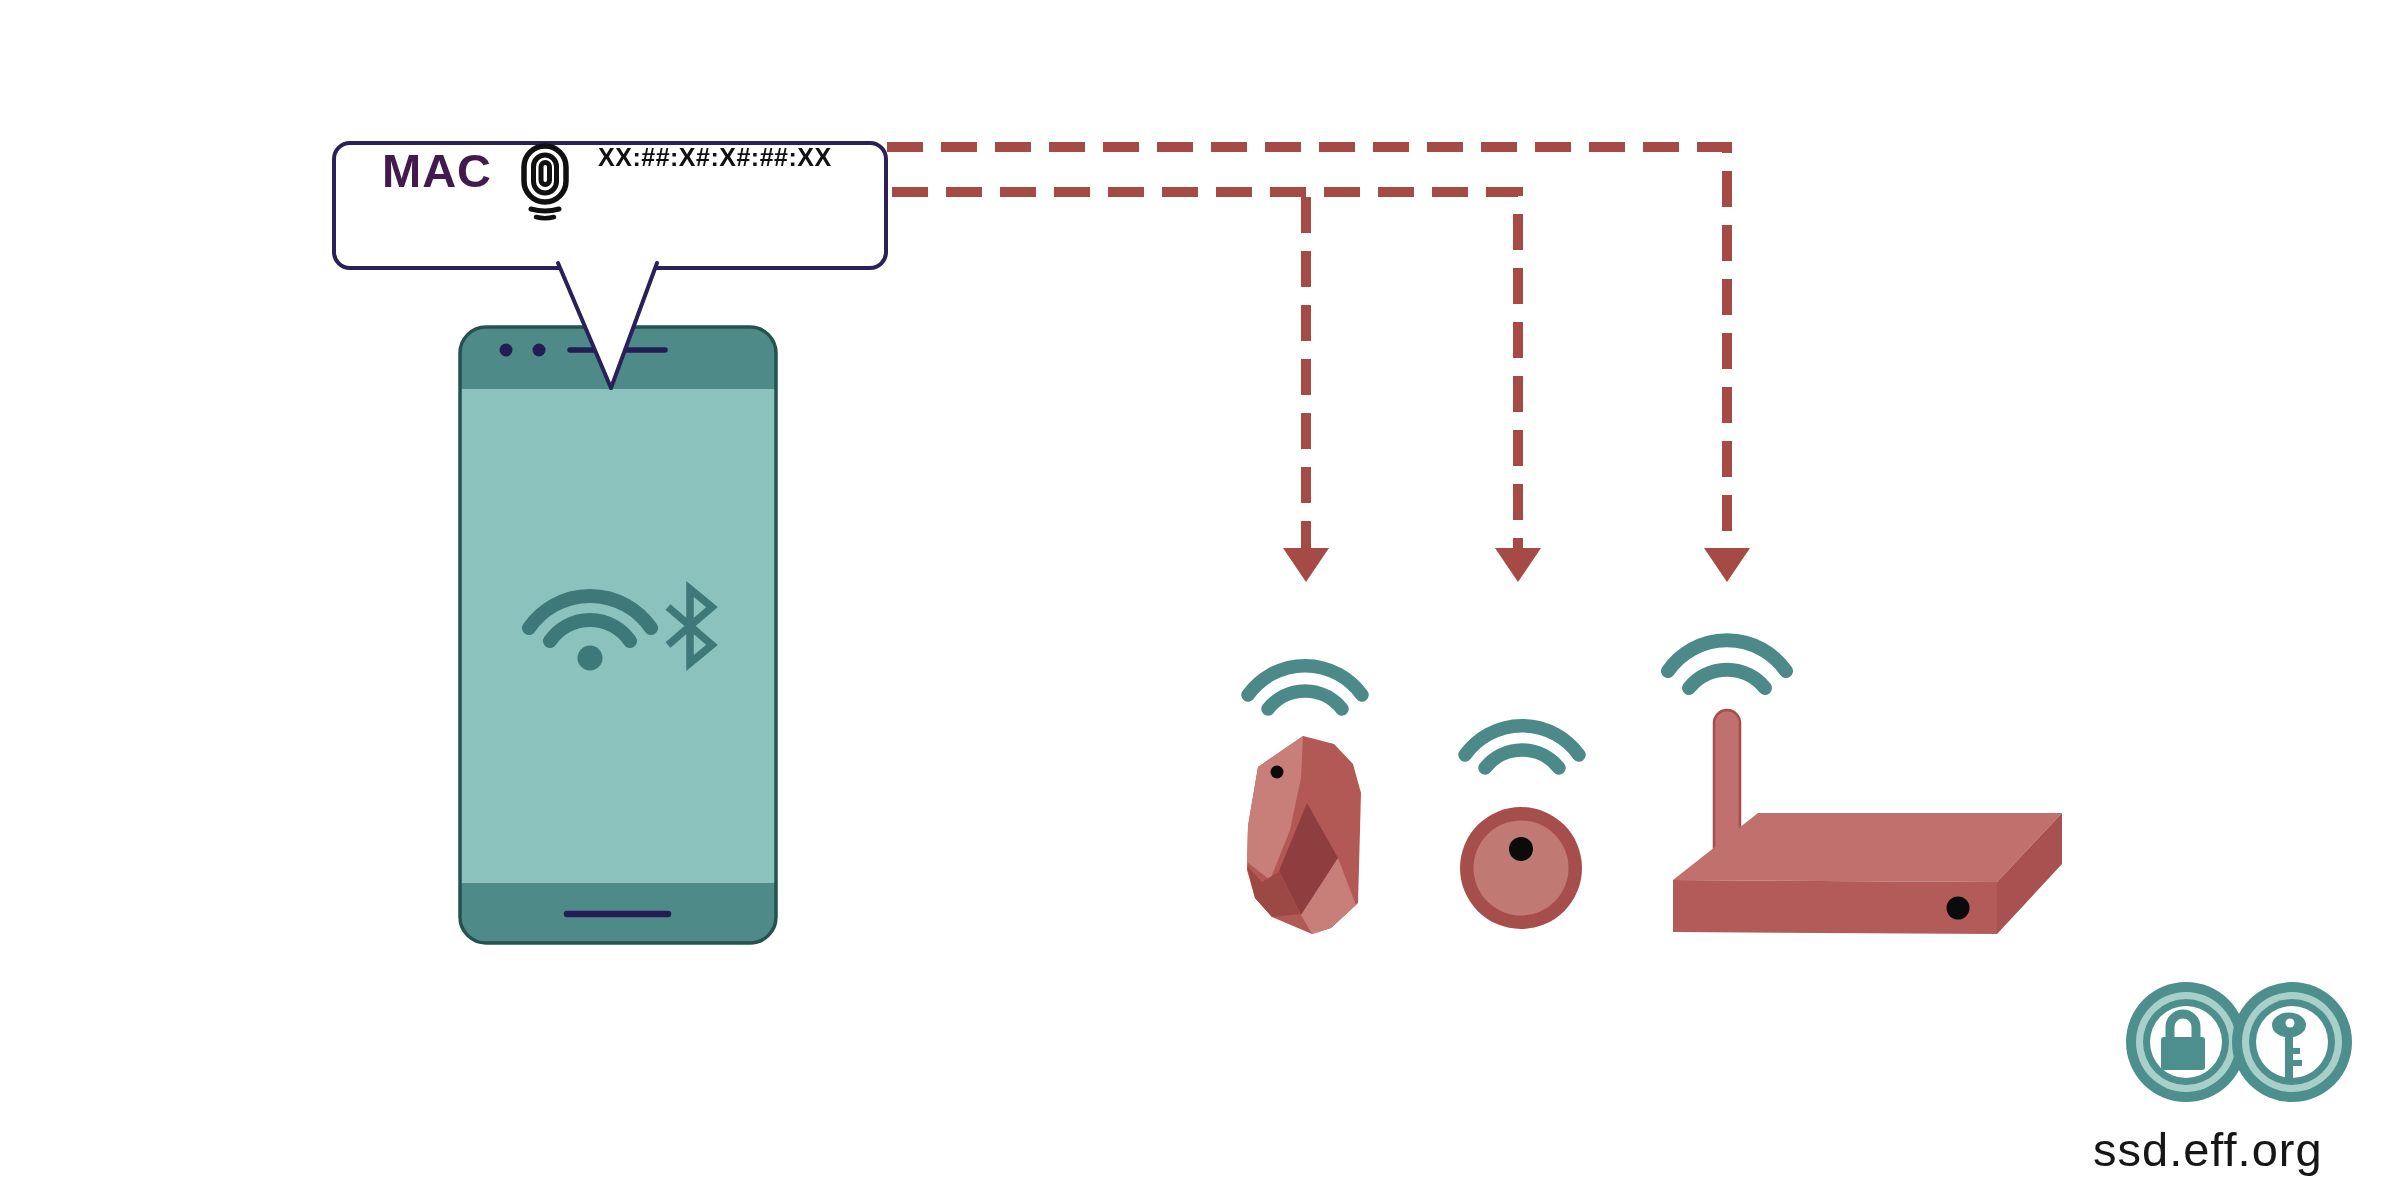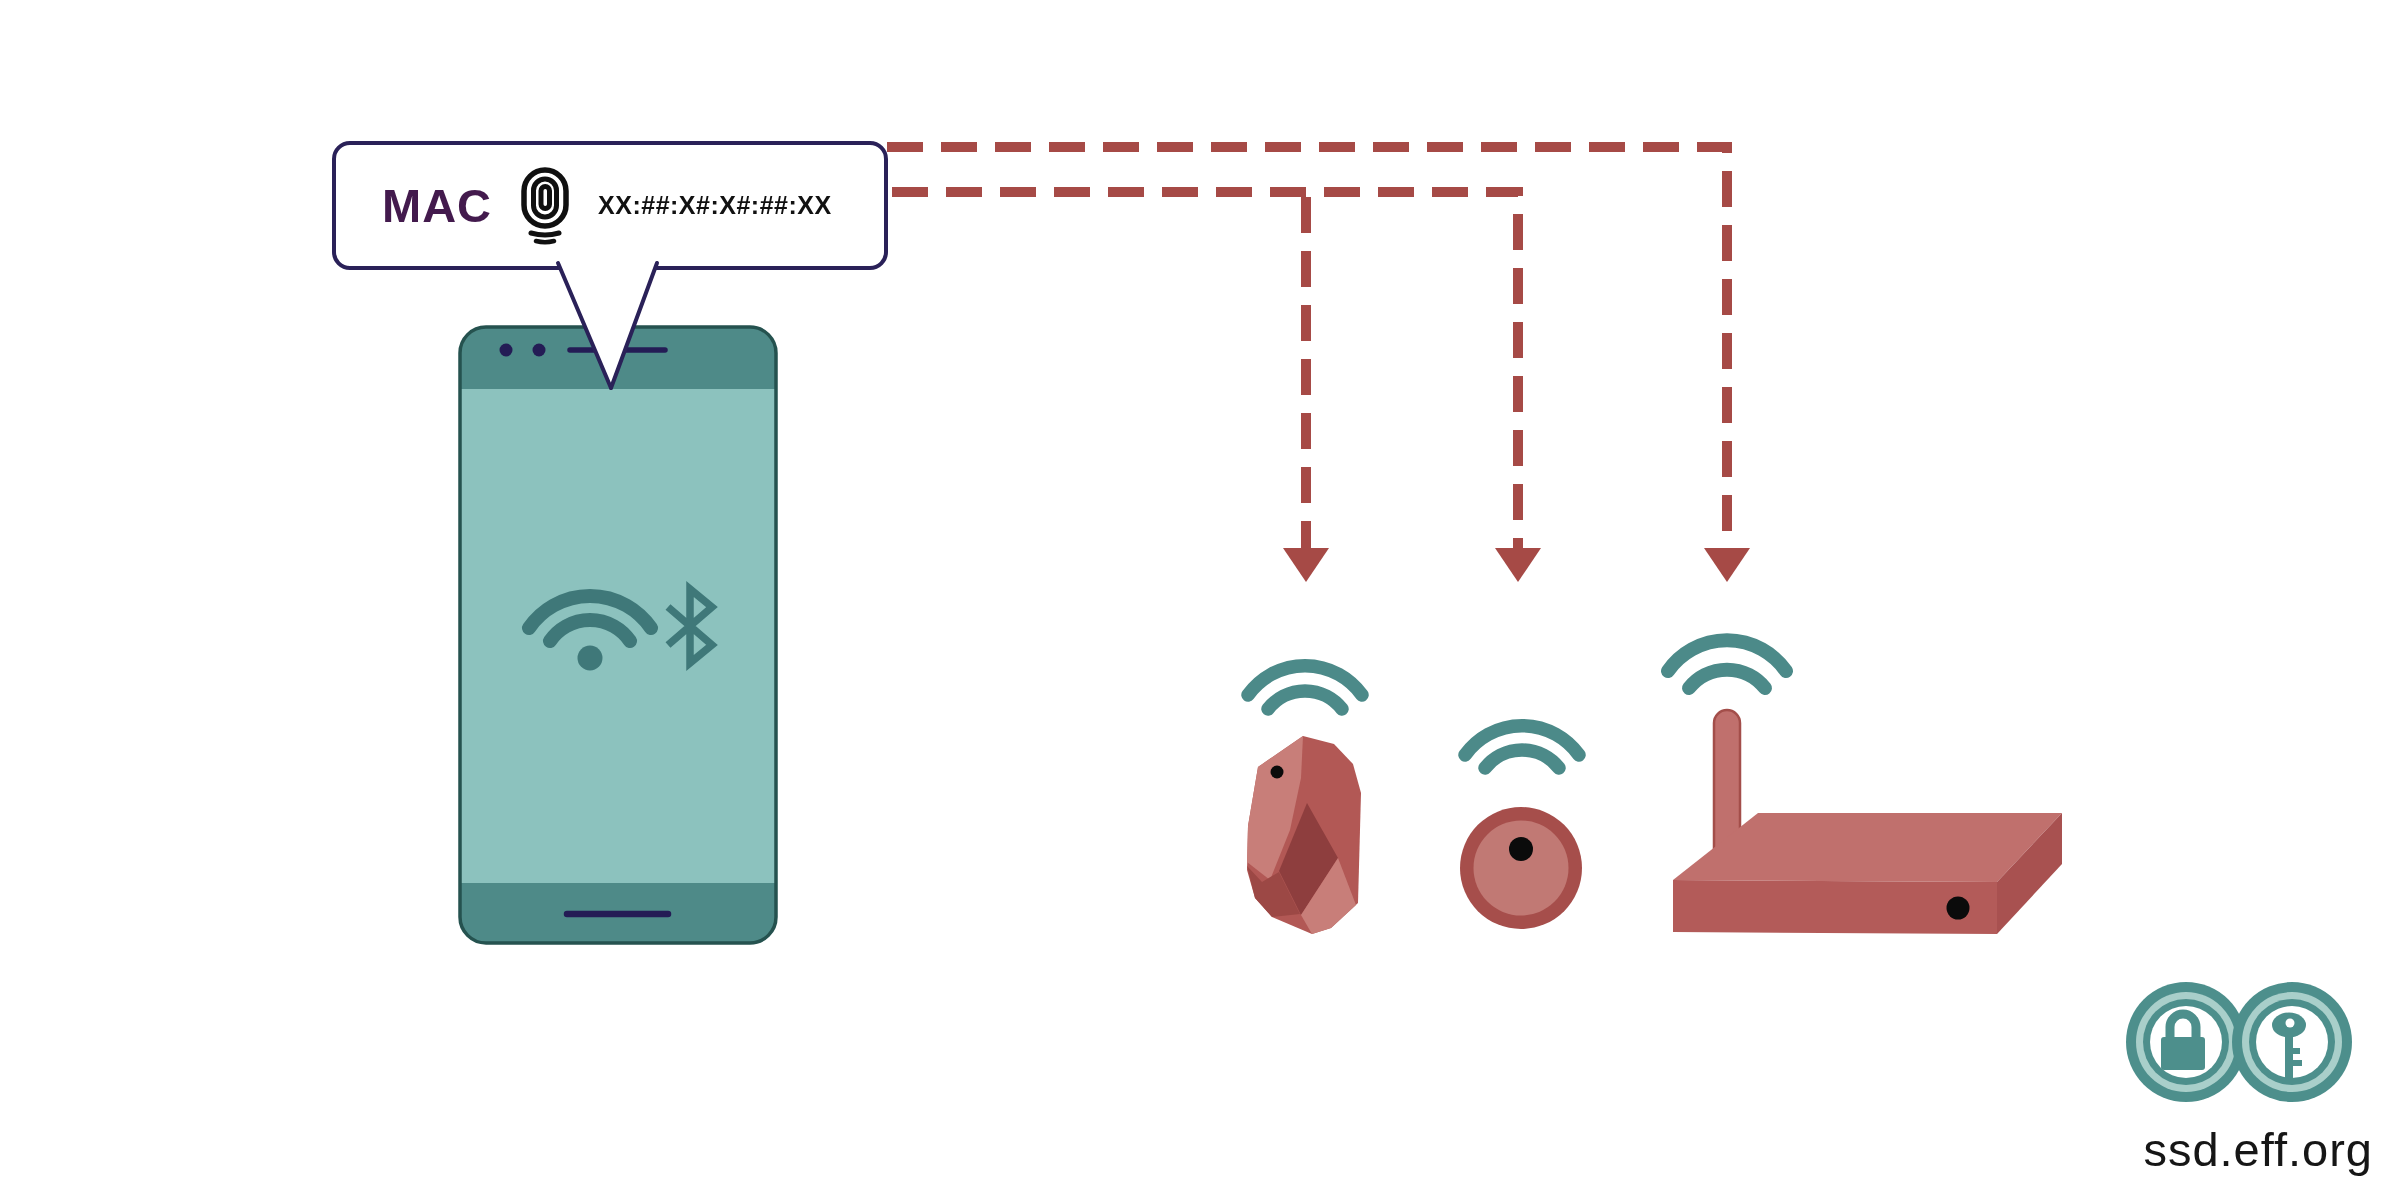--- a/index.html
+++ b/index.html
@@ -12,41 +12,40 @@
     font-family: "Liberation Sans", sans-serif;
   }
   .layer { position: absolute; left: 0; top: 0; width: 2400px; height: 1200px; }
   .bubble-content {
     position: absolute;
     left: 334px; top: 143px;
     width: 552px; height: 125px;
     box-sizing: border-box;
     padding-left: 48px;
     display: flex;
-    align-items: center;
     gap: 29px;
   }
   .mac-label {
     font-size: 47px;
     font-weight: 800;
     letter-spacing: 1px;
     color: #431A4D;
   }
   .mac-address {
     font-size: 25px;
     font-weight: 700;
     letter-spacing: 0.5px;
     color: #111111;
     white-space: nowrap;
   }
   .site-url {
     position: absolute;
     left: 2093px; top: 1122px;
     width: 280px;
-    text-align: right;
+    text-align: left;
     font-size: 47px;
     font-weight: 400;
     letter-spacing: 1px;
     color: #161616;
   }
 </style>
 </head>
 <body>
 
 <div class="scene">

